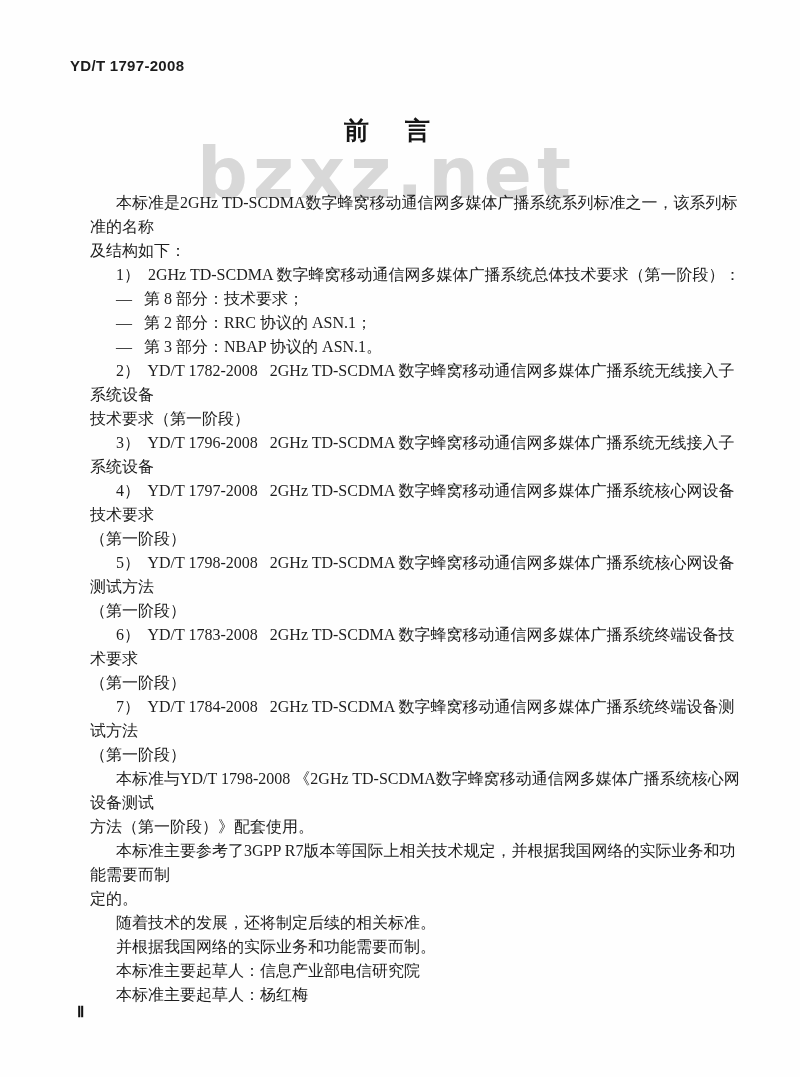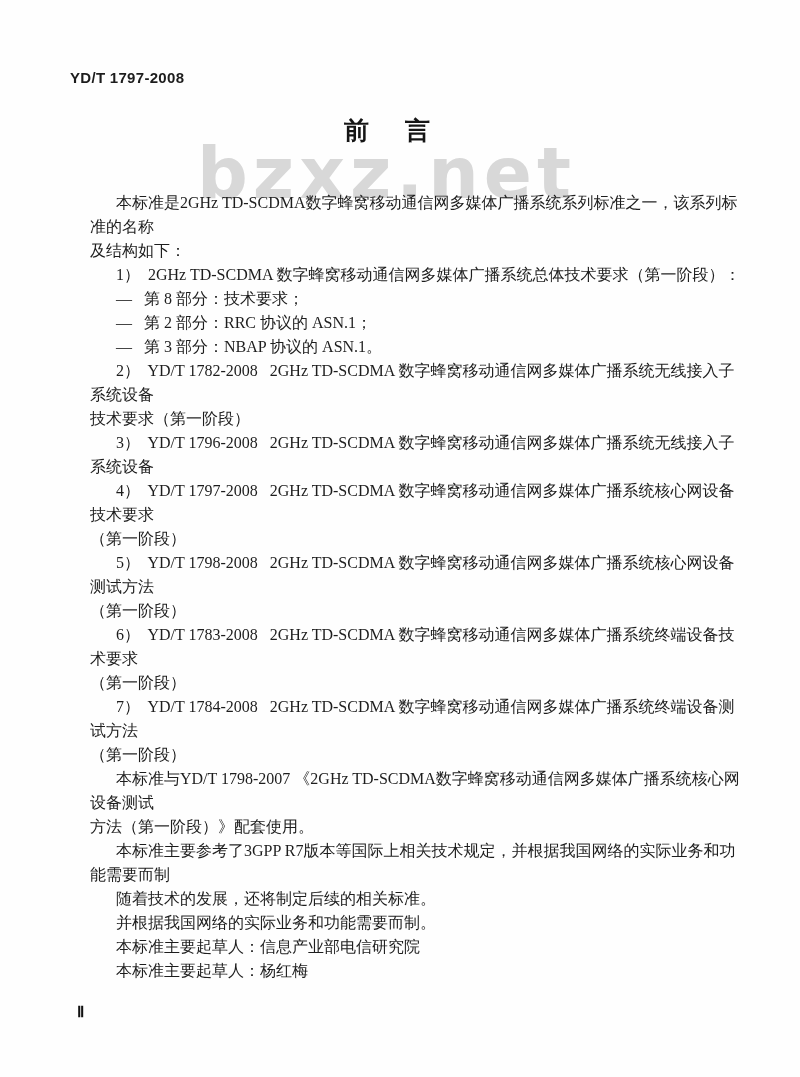--- a/index.html
+++ b/index.html
@@ -32,21 +32,20 @@
   .header-code {
     position: absolute;
     left: 70px;
     top: 57px;
     z-index: 1;
     font-family: "Liberation Sans", "DejaVu Sans", sans-serif;
     font-weight: bold;
     font-size: 15px;
     letter-spacing: 0.3px;
     color: #1c1c1c;
-    margin-top: 12px;
   }
   .doc-title {
     position: absolute;
     left: 0;
     top: 116px;
     width: 774px;
     margin: 0;
     z-index: 1;
     display: flex;
     justify-content: center;
@@ -110,23 +109,24 @@
     <div class="line">技术要求（第一阶段）</div>
     <div class="line ind">3）  YD/T 1796-2008   2GHz TD-SCDMA 数字蜂窝移动通信网多媒体广播系统无线接入子系统设备</div>
     <div class="line ind">4）  YD/T 1797-2008   2GHz TD-SCDMA 数字蜂窝移动通信网多媒体广播系统核心网设备技术要求</div>
     <div class="line">（第一阶段）</div>
     <div class="line ind">5）  YD/T 1798-2008   2GHz TD-SCDMA 数字蜂窝移动通信网多媒体广播系统核心网设备测试方法</div>
     <div class="line">（第一阶段）</div>
     <div class="line ind">6）  YD/T 1783-2008   2GHz TD-SCDMA 数字蜂窝移动通信网多媒体广播系统终端设备技术要求</div>
     <div class="line">（第一阶段）</div>
     <div class="line ind">7）  YD/T 1784-2008   2GHz TD-SCDMA 数字蜂窝移动通信网多媒体广播系统终端设备测试方法</div>
     <div class="line">（第一阶段）</div>
-    <div class="line ind">本标准与YD/T 1798-2007 《2GHz TD-SCDMA数字蜂窝移动通信网多媒体广播系统核心网设备测试</div>
+    <div class="line ind">本标准与YD/T 1798-2008 《2GHz TD-SCDMA数字蜂窝移动通信网多媒体广播系统核心网设备测试</div>
     <div class="line">方法（第一阶段）》配套使用。</div>
     <div class="line ind">本标准主要参考了3GPP R7版本等国际上相关技术规定，并根据我国网络的实际业务和功能需要而制</div>
+    <div class="line">定的。</div>
     <div class="line ind">随着技术的发展，还将制定后续的相关标准。</div>
     <div class="line ind">并根据我国网络的实际业务和功能需要而制。</div>
     <div class="line ind">本标准主要起草人：信息产业部电信研究院</div>
     <div class="line ind">本标准主要起草人：杨红梅</div>
   </div>
 
   <div class="page-number">Ⅱ</div>
 
 </div>
 

